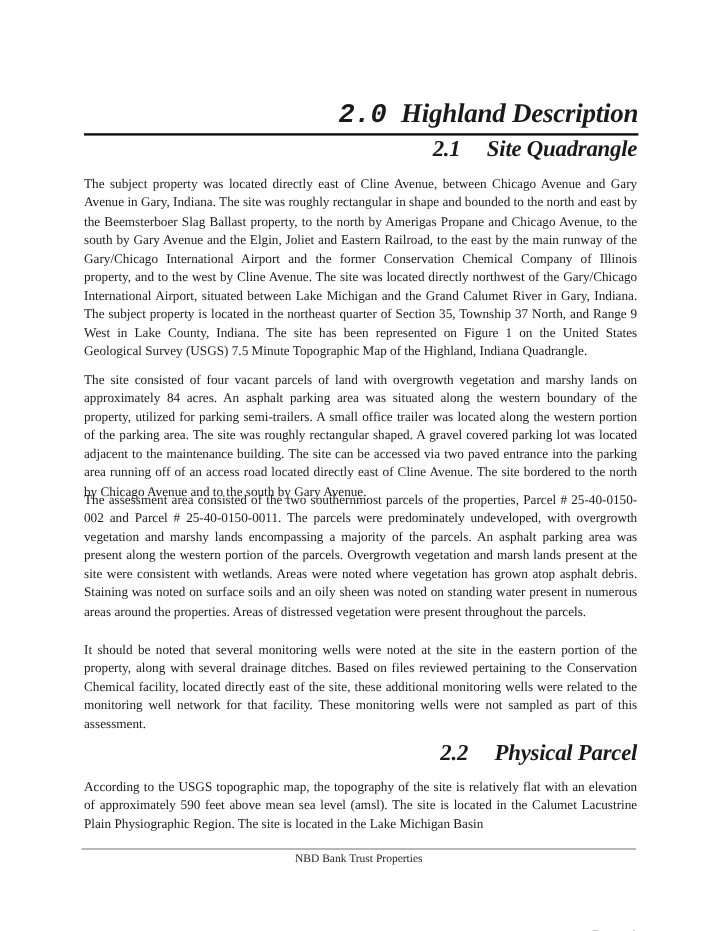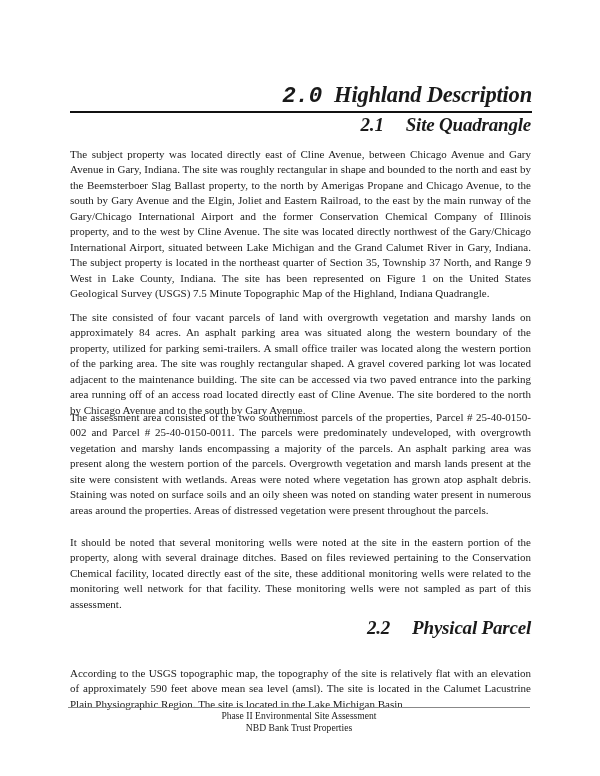--- a/index.html
+++ b/index.html
@@ -32,20 +32,19 @@
 
 <p class="para" style="top:147px;">The subject property was located directly east of Cline Avenue, between Chicago Avenue and Gary Avenue in Gary, Indiana. The site was roughly rectangular in shape and bounded to the north and east by the Beemsterboer Slag Ballast property, to the north by Amerigas Propane and Chicago Avenue, to the south by Gary Avenue and the Elgin, Joliet and Eastern Railroad, to the east by the main runway of the Gary/Chicago International Airport and the former Conservation Chemical Company of Illinois property, and to the west by Cline Avenue. The site was located directly northwest of the Gary/Chicago International Airport, situated between Lake Michigan and the Grand Calumet River in Gary, Indiana. The subject property is located in the northeast quarter of Section 35, Township 37 North, and Range 9 West in Lake County, Indiana. The site has been represented on Figure 1 on the United States Geological Survey (USGS) 7.5 Minute Topographic Map of the Highland, Indiana Quadrangle.</p>
 <p class="para" style="top:310px;">The site consisted of four vacant parcels of land with overgrowth vegetation and marshy lands on approximately 84 acres. An asphalt parking area was situated along the western boundary of the property, utilized for parking semi-trailers. A small office trailer was located along the western portion of the parking area. The site was roughly rectangular shaped. A gravel covered parking lot was located adjacent to the maintenance building. The site can be accessed via two paved entrance into the parking area running off of an access road located directly east of Cline Avenue. The site bordered to the north by Chicago Avenue and to the south by Gary Avenue.</p>
 <p class="para" style="top:410px;">The assessment area consisted of the two southernmost parcels of the properties, Parcel # 25-40-0150-002 and Parcel # 25-40-0150-0011. The parcels were predominately undeveloped, with overgrowth vegetation and marshy lands encompassing a majority of the parcels. An asphalt parking area was present along the western portion of the parcels. Overgrowth vegetation and marsh lands present at the site were consistent with wetlands. Areas were noted where vegetation has grown atop asphalt debris. Staining was noted on surface soils and an oily sheen was noted on standing water present in numerous areas around the properties. Areas of distressed vegetation were present throughout the parcels.</p>
 <p class="para" style="top:535px;">It should be noted that several monitoring wells were noted at the site in the eastern portion of the property, along with several drainage ditches. Based on files reviewed pertaining to the Conservation Chemical facility, located directly east of the site, these additional monitoring wells were related to the monitoring well network for that facility. These monitoring wells were not sampled as part of this assessment.</p>
 
 <div class="h-sub" style="top:617px;">
   <span class="num">2.2</span><span>Physical Parcel</span>
 </div>
 
-<p class="para" style="top:666px;">According to the USGS topographic map, the topography of the site is relatively flat with an elevation of approximately 590 feet above mean sea level (amsl). The site is located in the Calumet Lacustrine Plain Physiographic Region. The site is located in the Lake Michigan Basin</p>
+<p class="para" style="top:649px;">According to the USGS topographic map, the topography of the site is relatively flat with an elevation of approximately 590 feet above mean sea level (amsl). The site is located in the Calumet Lacustrine Plain Physiographic Region. The site is located in the Lake Michigan Basin</p>
 
 <div class="footer-rule"></div>
 <div class="footer">
-  <div>Phase II Environmental Site Assessment</div>
   <div>NBD Bank Trust Properties</div>
 </div>
 <div class="page-num">Page 4</div>
 
 </body></html>

